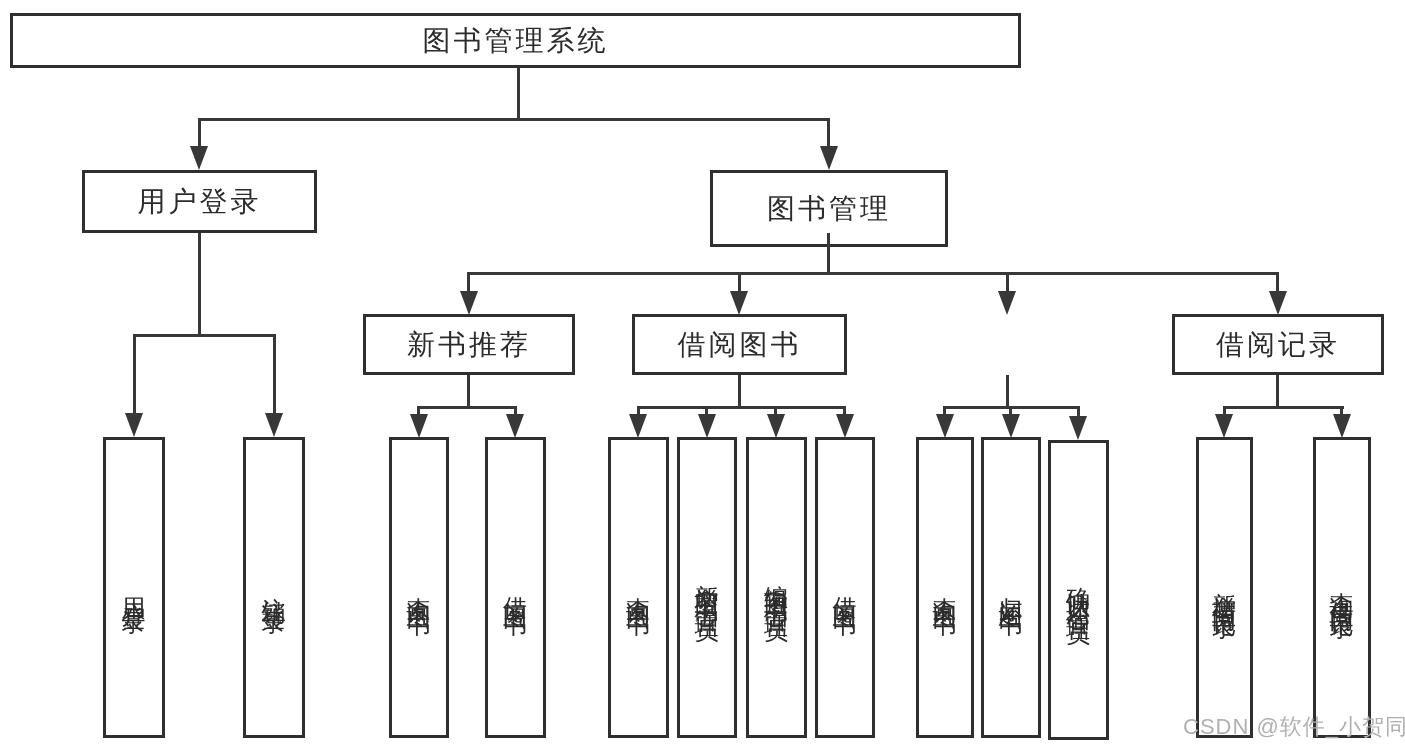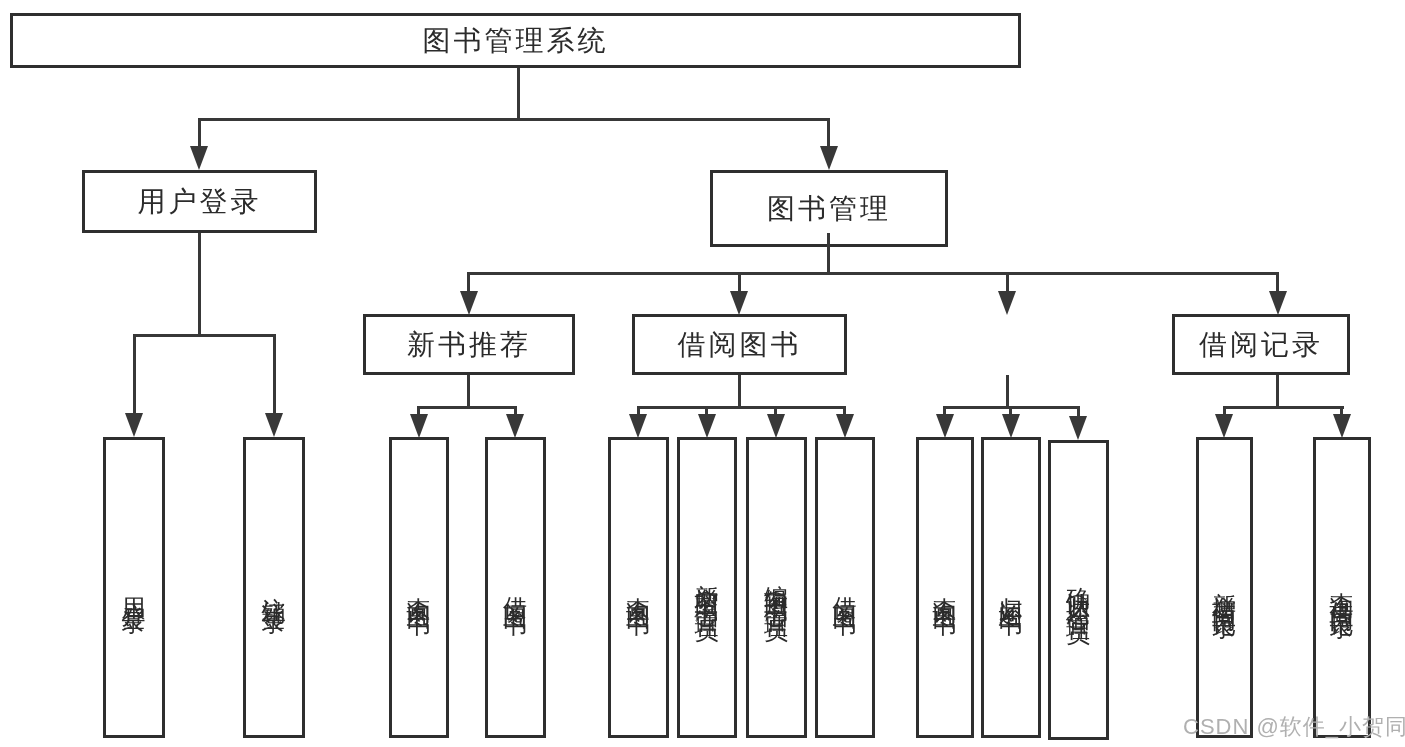--- a/index.html
+++ b/index.html
@@ -76,21 +76,21 @@
   <div class="ar" style="left:998px;top:291px;"></div>
   <div class="ln v" style="left:1276px;top:272px;height:22px;"></div>
   <div class="ar" style="left:1269px;top:291px;"></div>
 
   <div class="box" style="left:363px;top:314px;width:212px;height:61px;align-items:center;">
     <span class="hlbl">新书推荐</span>
   </div>
   <div class="box" style="left:632px;top:314px;width:215px;height:61px;">
     <span class="hlbl">借阅图书</span>
   </div>
-  <div class="box" style="left:1172px;top:314px;width:178px;height:61px;">
+  <div class="box" style="left:1172px;top:314px;width:212px;height:61px;">
     <span class="hlbl">借阅记录</span>
   </div>
 
   <div class="ln v" style="left:467px;top:375px;height:33px;"></div>
   <div class="ln h" style="left:417px;top:406px;width:100px;"></div>
   <div class="ln v" style="left:417px;top:406px;height:10px;"></div>
   <div class="ar" style="left:410px;top:414px;"></div>
   <div class="ln v" style="left:514px;top:406px;height:10px;"></div>
   <div class="ar" style="left:506px;top:414px;"></div>
 

